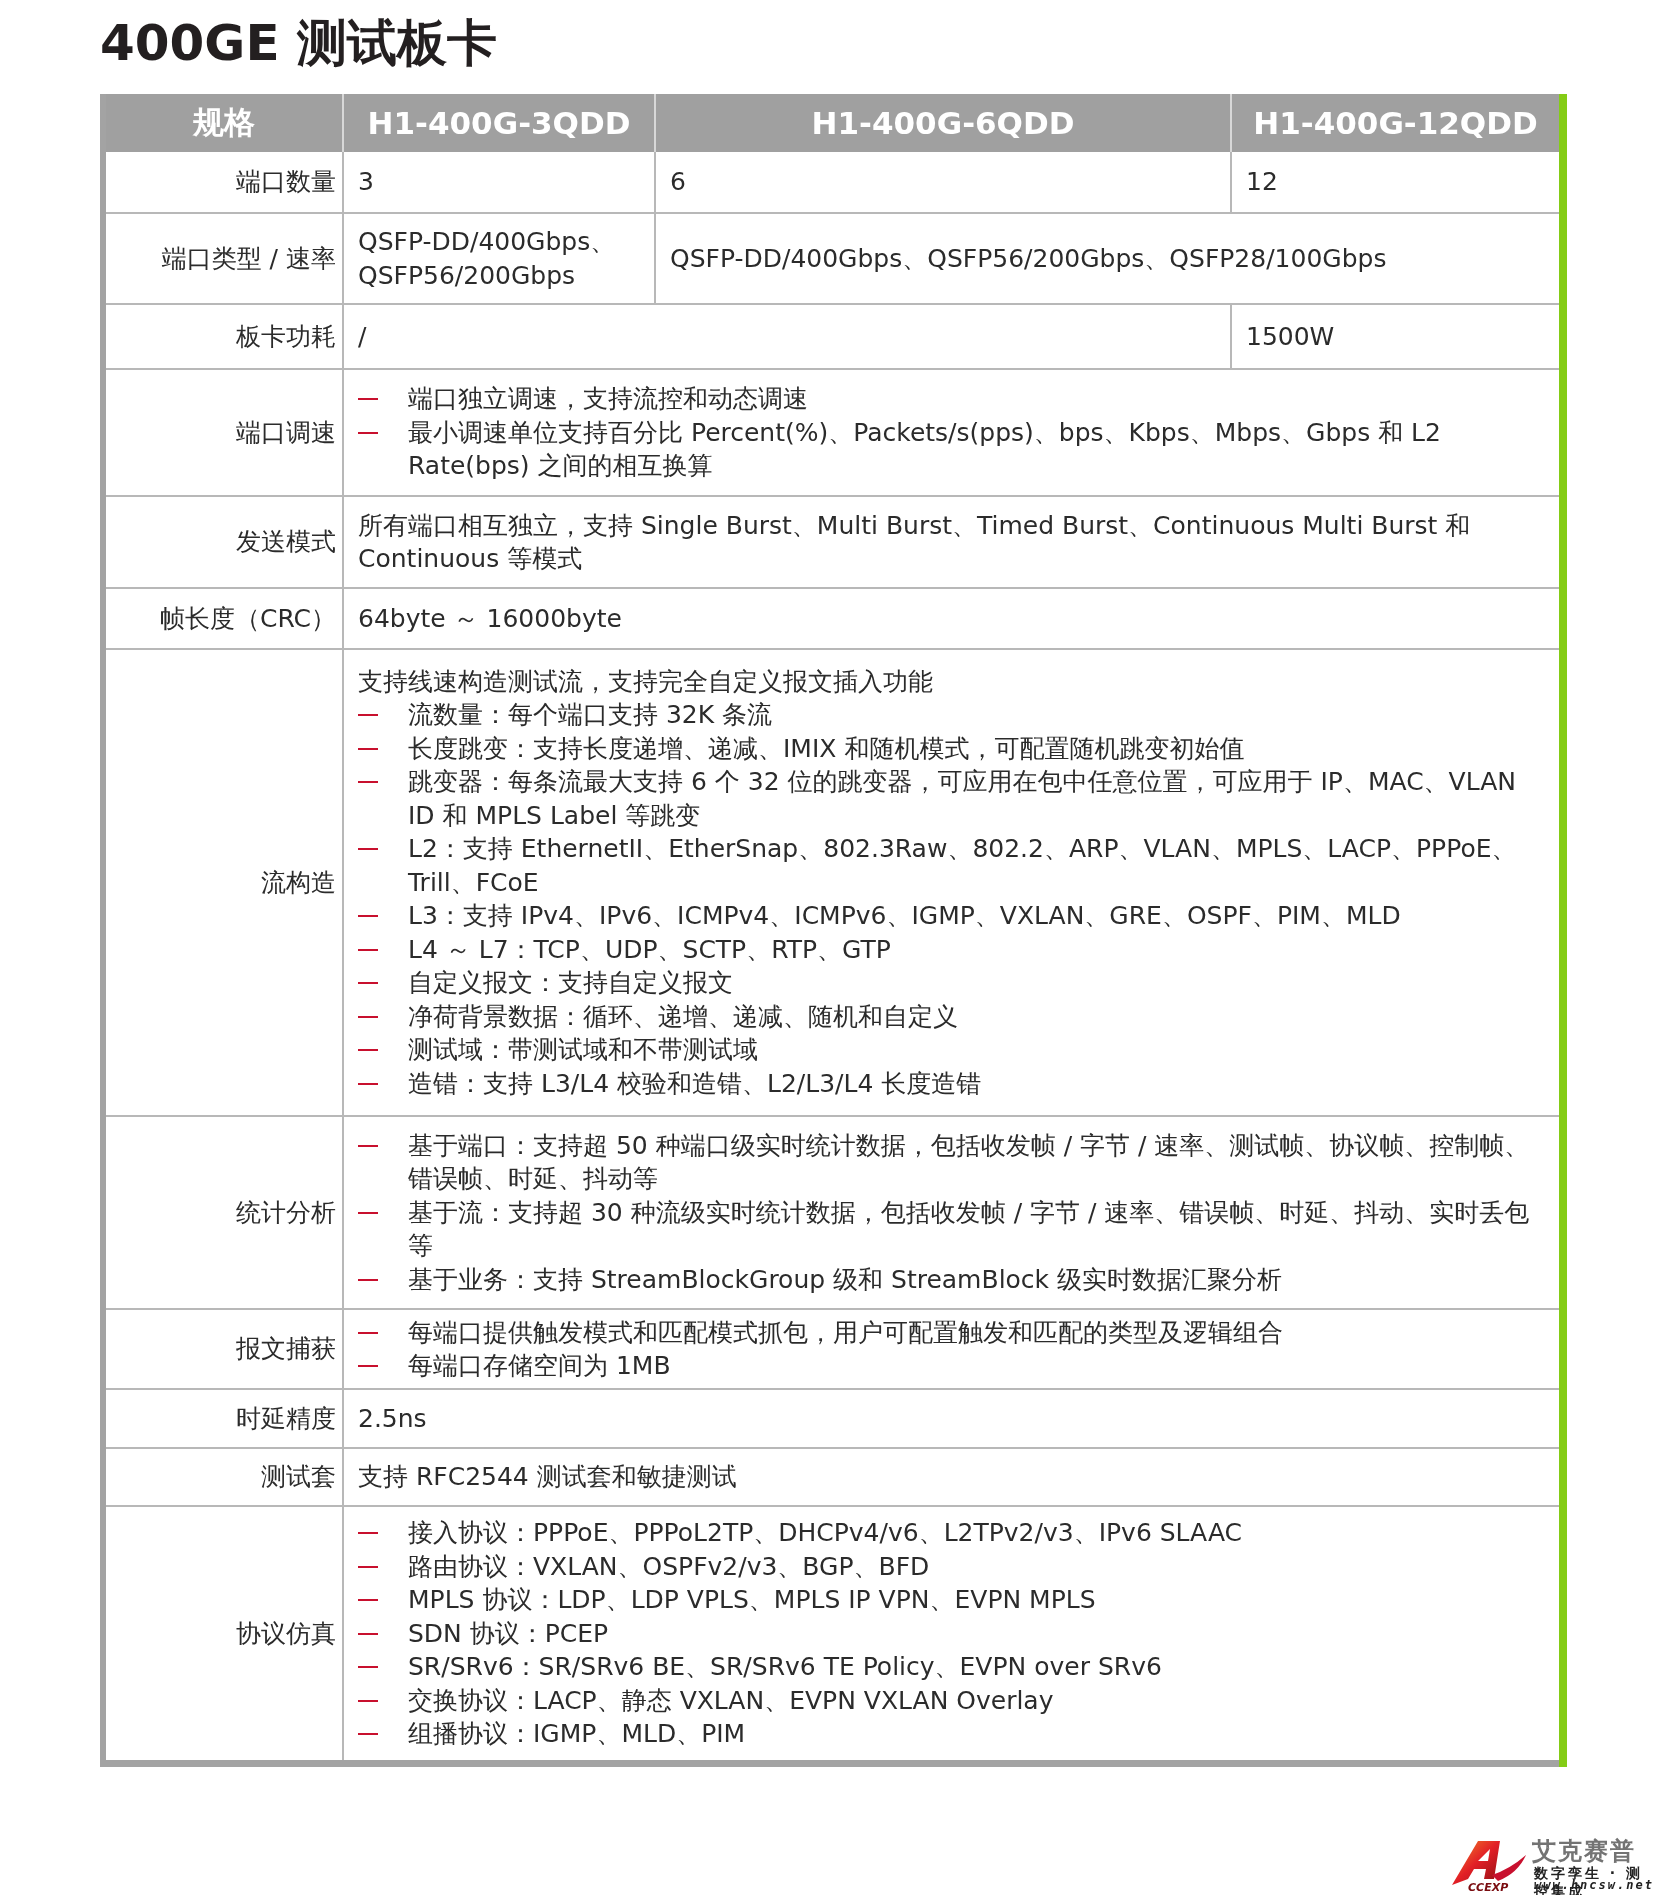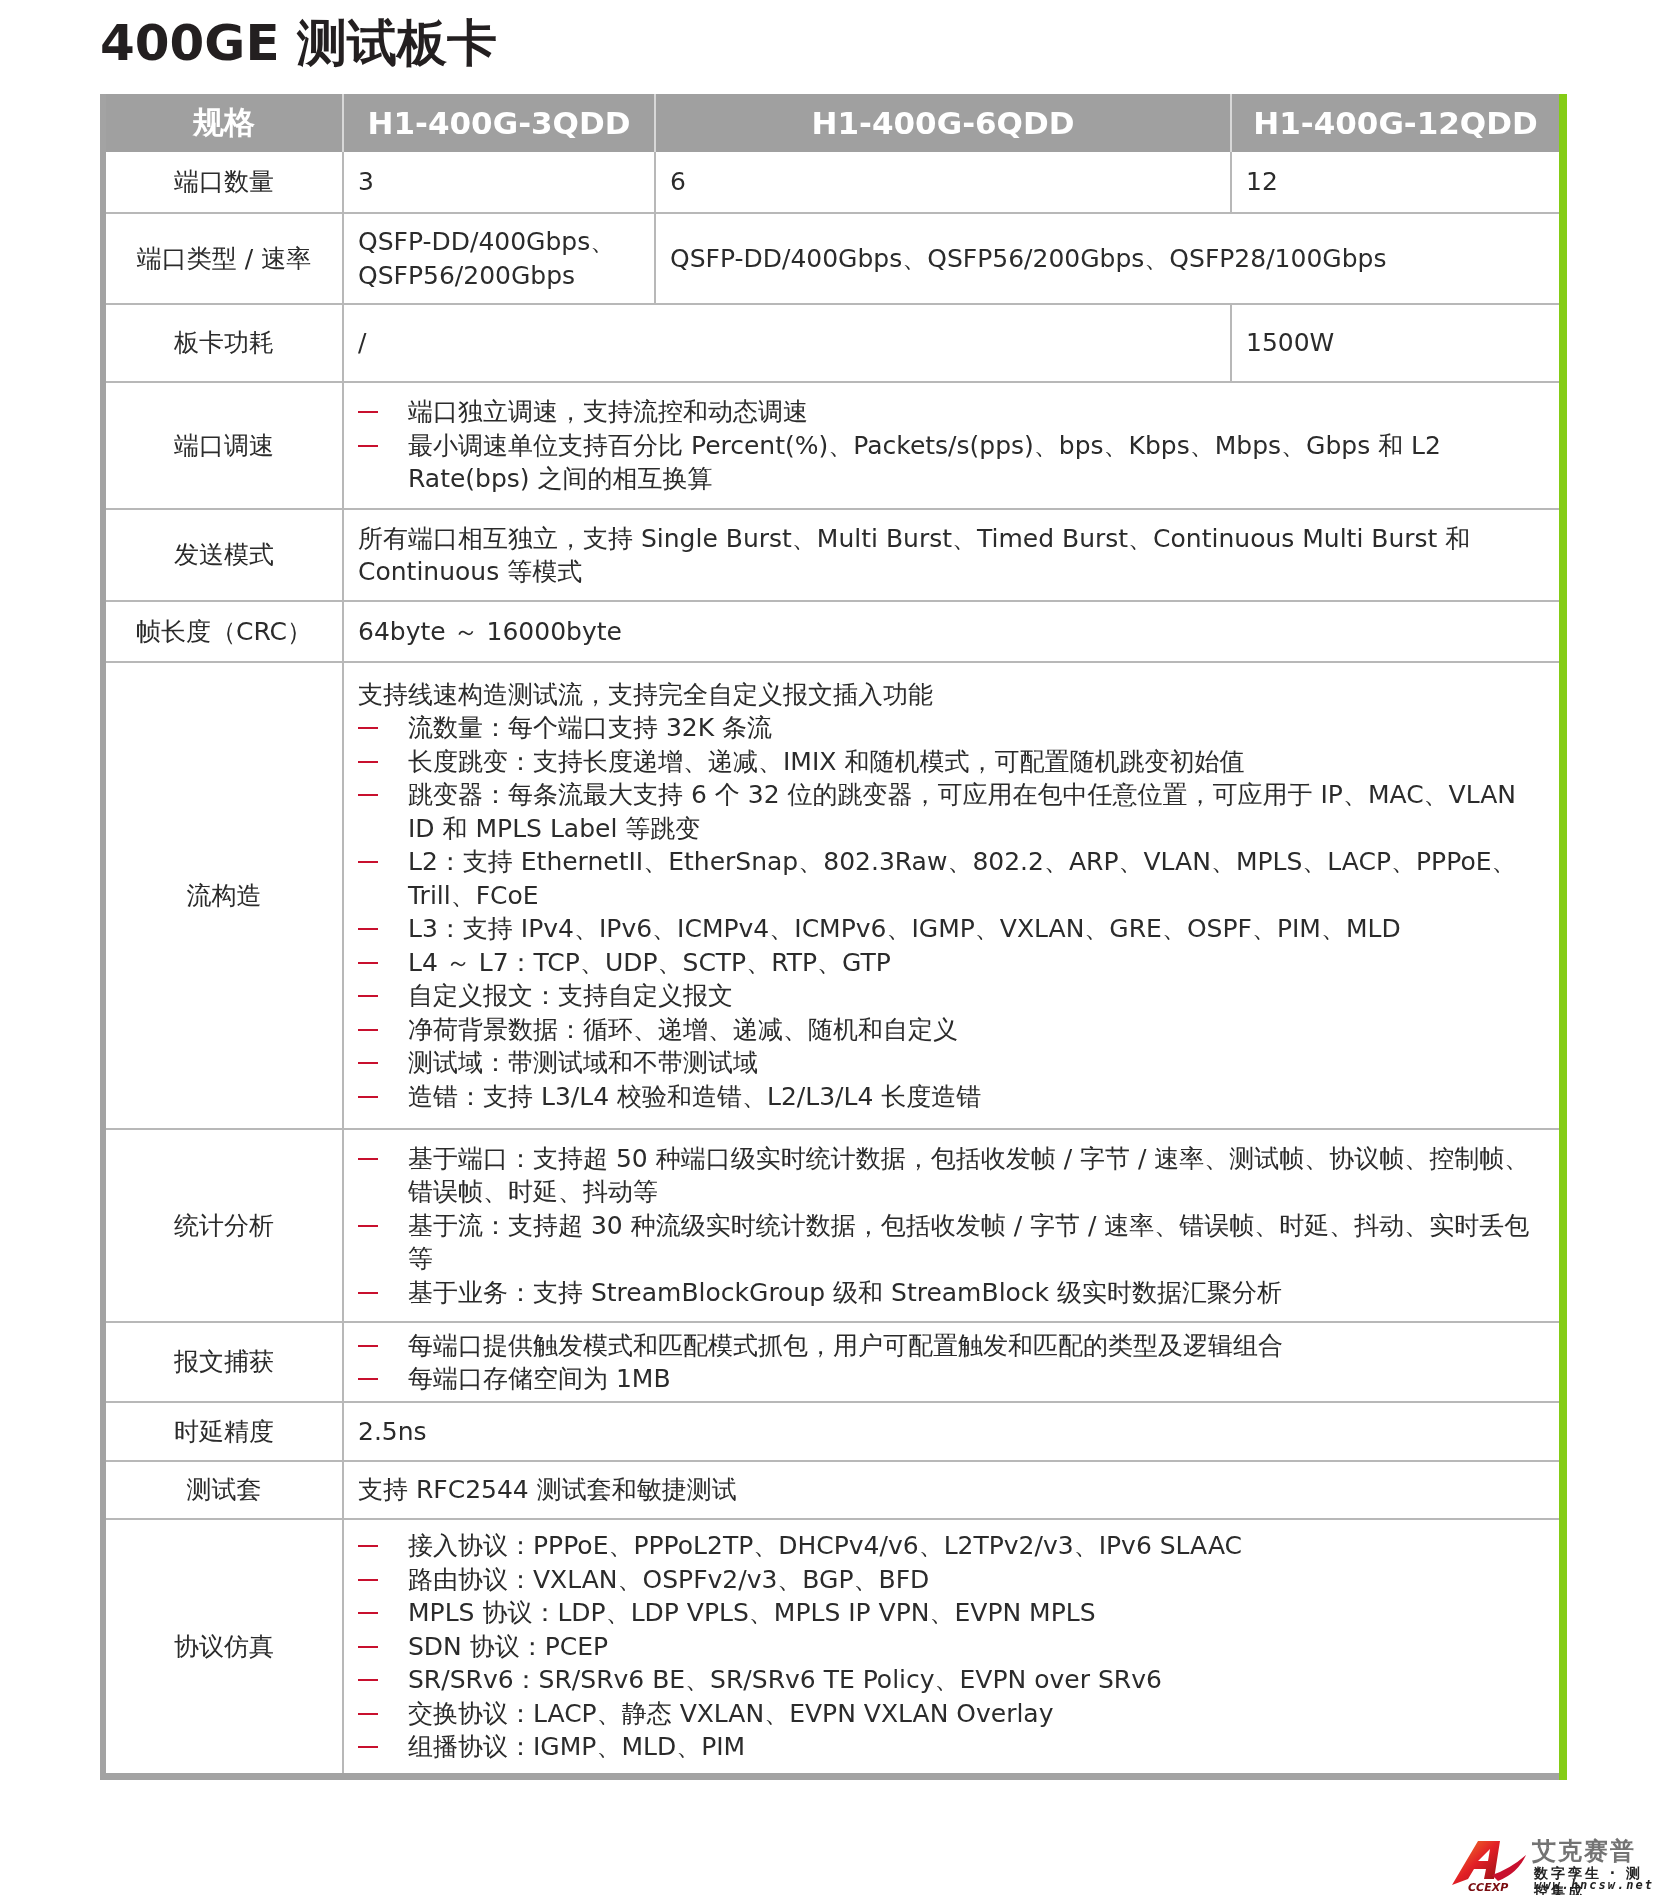--- a/index.html
+++ b/index.html
@@ -27,21 +27,21 @@
     border-left: 2px solid #d8d8d8;
     text-align: center; padding: 0; vertical-align: middle;
   }
   table.spec th:first-child { border-left: none; }
   table.spec td {
     border: 2px solid #b8b8b8;
     font-size: 25px; line-height: 33.5px;
     vertical-align: middle; padding: 0 14px;
     color: #2b2b2b;
   }
-  table.spec td.label { text-align: center; padding: 0 6px; }
+  table.spec td.label { text-align: right; padding: 0 6px; }
   table.spec tr:first-of-type td { border-top: none; }
   .lines { margin: 0; padding: 0; list-style: none; }
   .lines li { position: relative; padding-left: 50px; }
   .lines li .dash {
     position: absolute; left: 0; top: 16px; width: 20px; height: 2px; background: #c8102e;
   }
   .lines li.plain { padding-left: 0; }
   .logo {
     position: absolute; left: 1448px; top: 1835px; width: 206px; height: 60px;
   }
@@ -88,21 +88,21 @@
       <td>12</td>
     </tr>
     <tr style="height:91px">
       <td class="label">端口类型 / 速率</td>
       <td>
         <div>QSFP-DD/400Gbps、</div>
         <div>QSFP56/200Gbps</div>
       </td>
       <td colspan="2">QSFP-DD/400Gbps、QSFP56/200Gbps、QSFP28/100Gbps</td>
     </tr>
-    <tr style="height:78px">
+    <tr style="height:65px">
       <td class="label">板卡功耗</td>
       <td colspan="2">/</td>
       <td>1500W</td>
     </tr>
     <tr style="height:127px">
       <td class="label">端口调速</td>
       <td colspan="3">
         <ul class="lines">
           <li><span class="dash"></span><span>端口独立调速，支持流控和动态调速</span></li>
           <li><span class="dash"></span><span>最小调速单位支持百分比 Percent(%)、Packets/s(pps)、bps、Kbps、Mbps、Gbps 和 L2 Rate(bps) 之间的相互换算</span></li>

